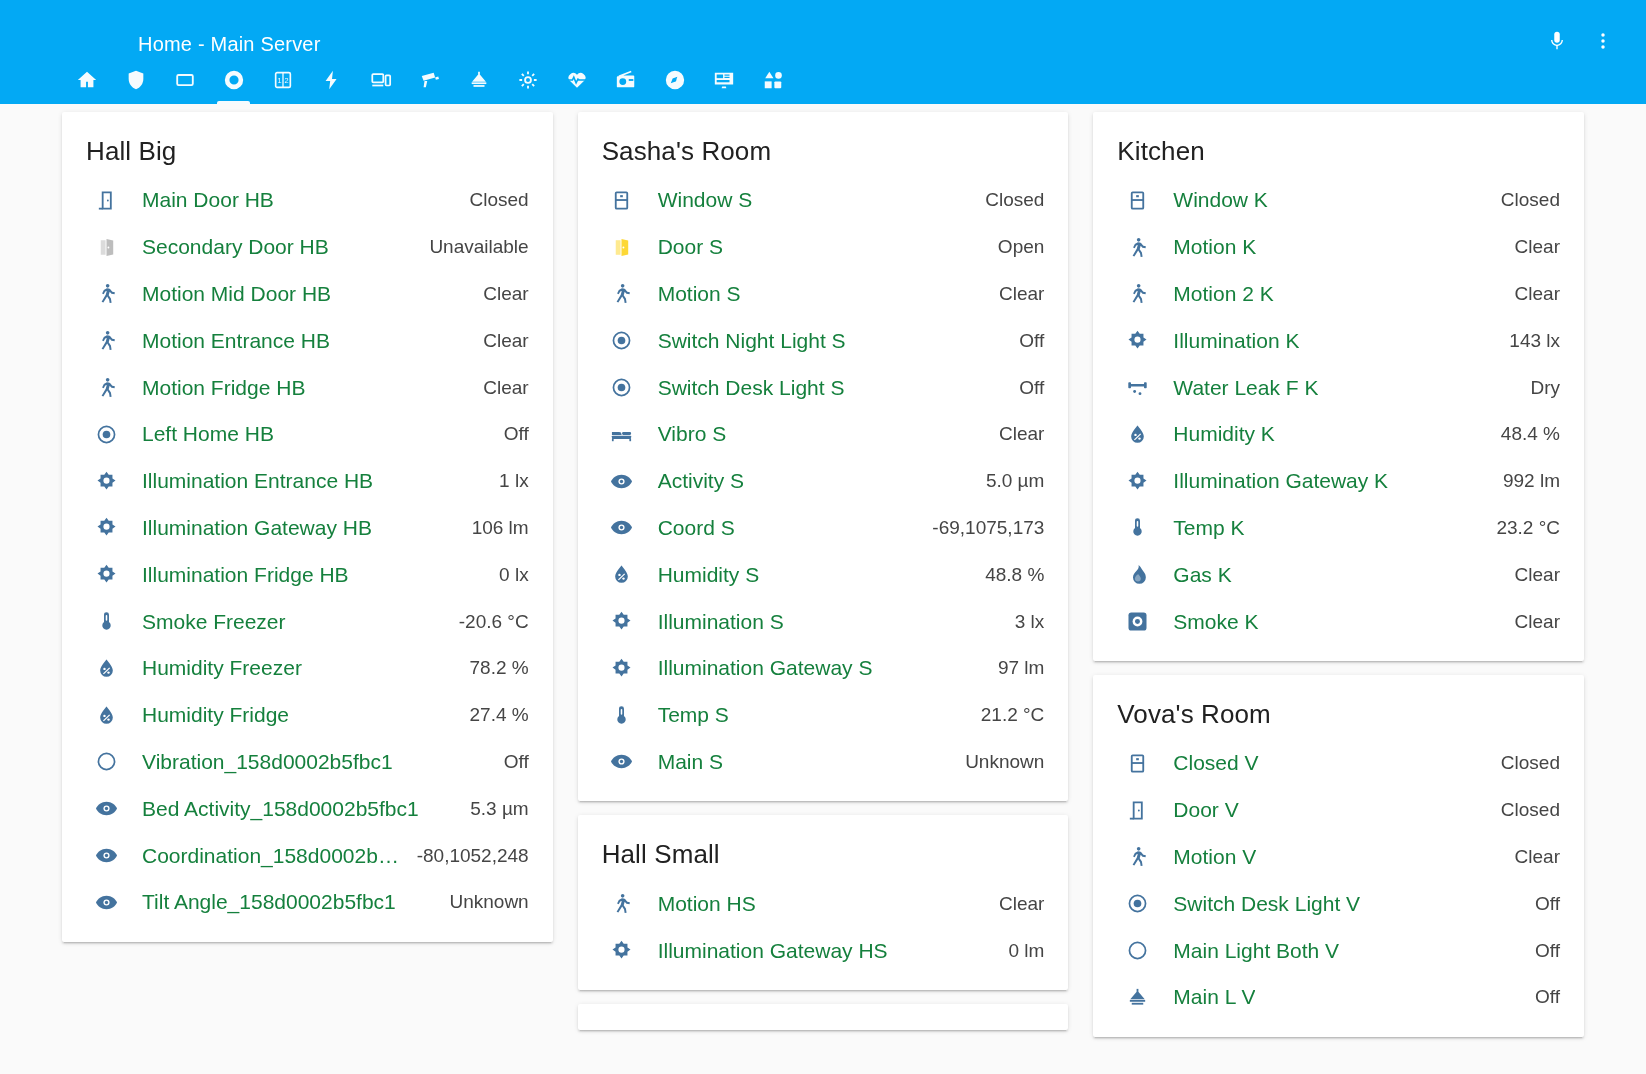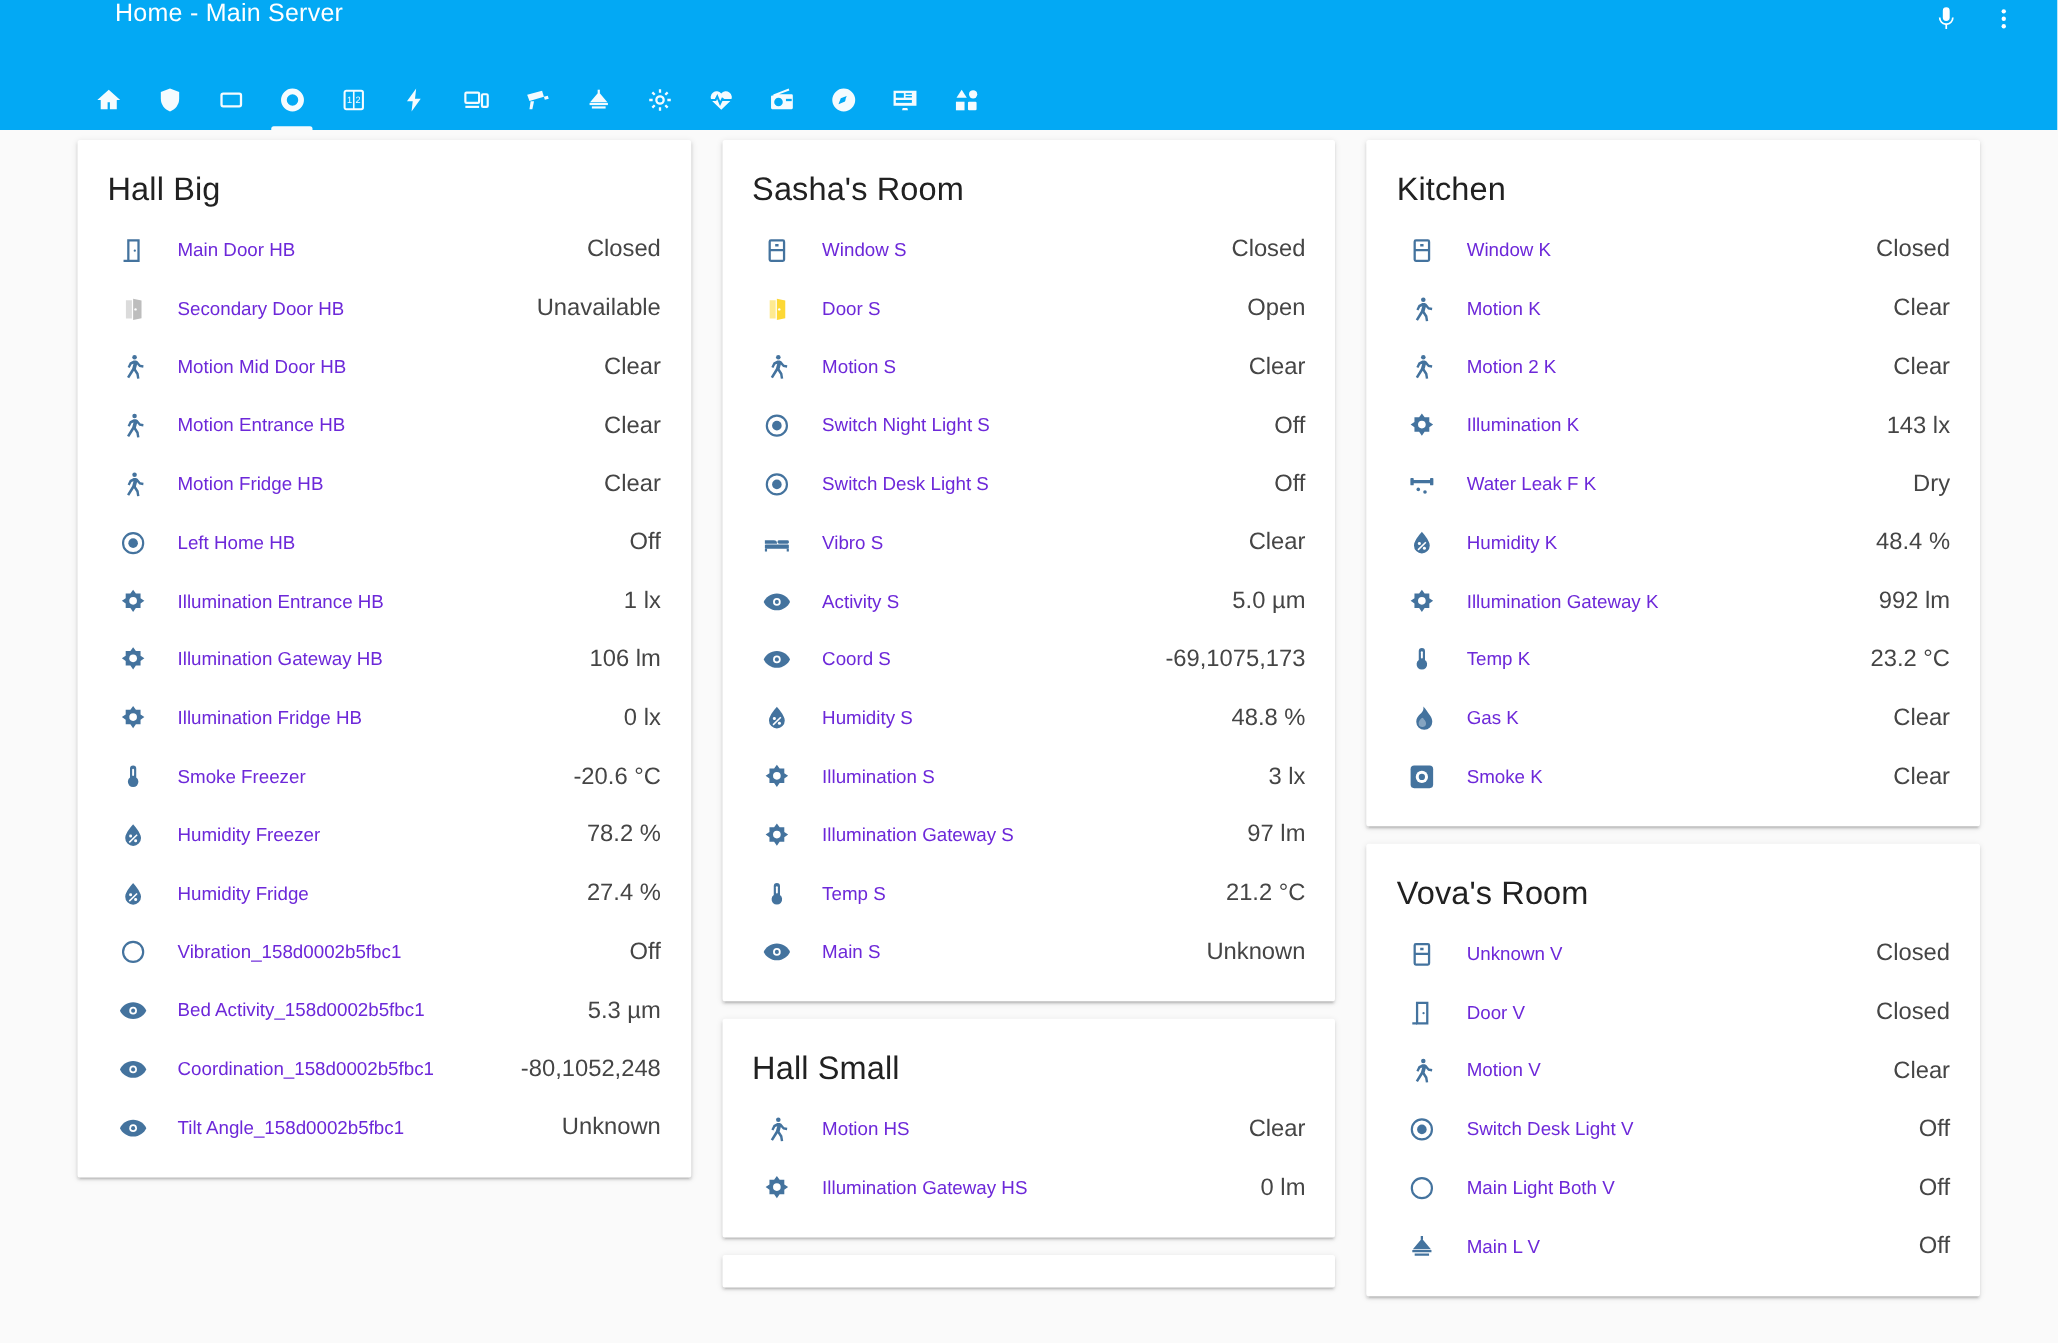--- a/index.html
+++ b/index.html
@@ -14,22 +14,23 @@
   
   .appbar {
     background: #03a9f4;
     color: #fff;
     height: 104px;
     position: relative;
   }
   .appbar-top {
     height: 56px;
     display: flex;
-    align-items: flex-start;
+    align-items: flex-end;
     padding: 0 14px 0 92px;
+    margin-left: 46px;
   }
   .app-title {
     font-size: 20px;
     font-weight: 400;
     letter-spacing: .2px;
     white-space: nowrap;
   }
   .appbar-actions {
     margin-left: auto;
     display: flex;
@@ -115,22 +116,22 @@
     min-width: 40px;
     display: flex;
     align-items: center;
     justify-content: center;
     color: #44739e;
   }
   .row-icon svg { display: block; }
   .row-icon.unavailable { color: #bdbdbd; }
   .row-icon.amber { color: #fdd835; }
   .row-name {
-    font-size: 15px;
-    color: #6d28d9;
+    font-size: 21px;
+    color: #15803d;
     padding-left: 16px;
     white-space: nowrap;
     overflow: hidden;
     text-overflow: ellipsis;
   }
   .row-state {
     margin-left: auto;
     font-size: 19px;
     color: #454545;
     white-space: nowrap;
@@ -749,21 +750,21 @@
       <div class="card">
         <h2 class="card-title">Vova's Room</h2>
         <div class="row">
           <div class="row-icon">
             <svg width="23" height="23" viewBox="0 0 24 24" fill="none" stroke="currentColor" stroke-width="1.9">
               <rect x="6" y="3.5" width="12" height="17" rx="1"></rect>
               <path d="M6 11.5h12"></path>
               <path d="M10.6 7.5h2.8" stroke-width="2.2"></path>
             </svg>
           </div>
-          <div class="row-name">Unknown V</div>
+          <div class="row-name">Closed V</div>
           <div class="row-state">Closed</div>
         </div>
         <div class="row">
           <div class="row-icon">
             <svg width="23" height="23" viewBox="0 0 24 24" fill="none" stroke="currentColor" stroke-width="1.9">
               <path d="M8 3.5h8.5v17H8z"></path>
               <path d="M4 20.5h4"></path>
               <circle cx="13.4" cy="12" r=".95" fill="currentColor" stroke="none"></circle>
             </svg>
           </div>

